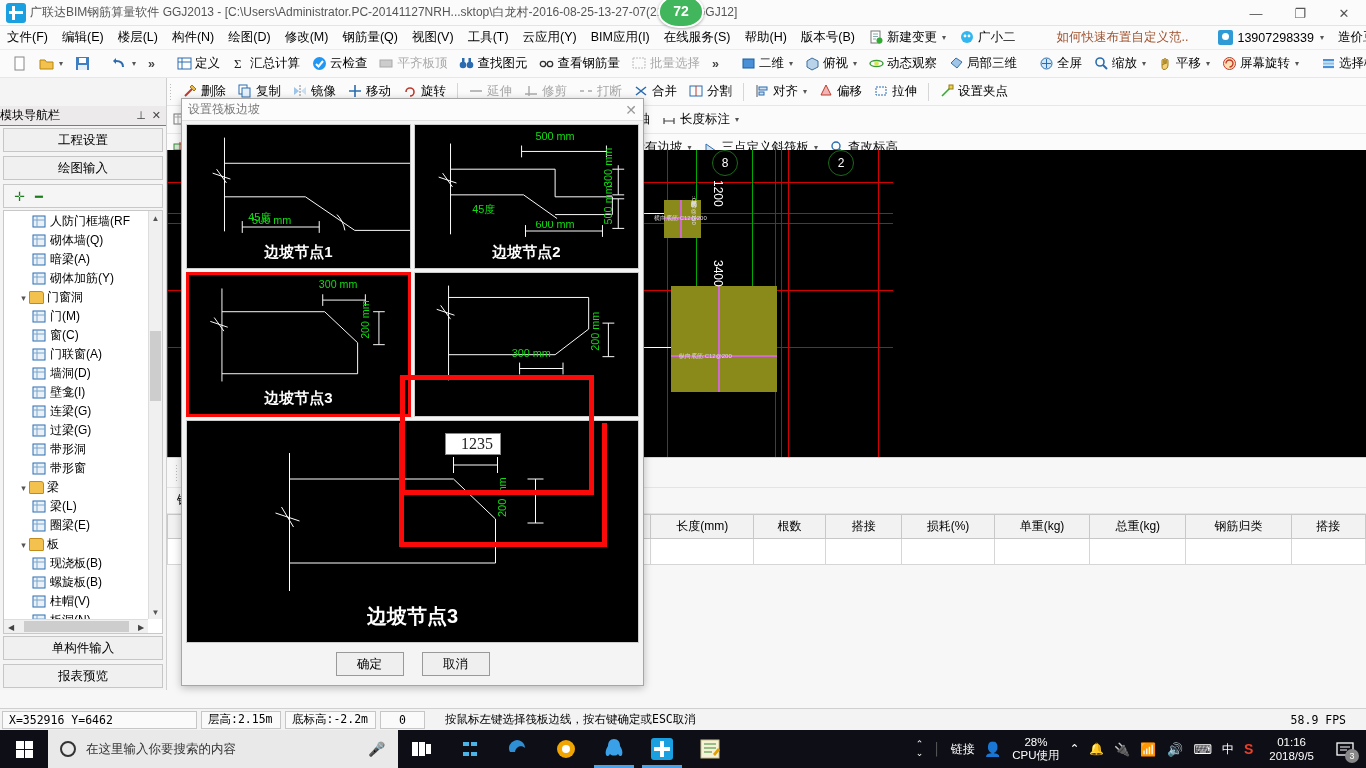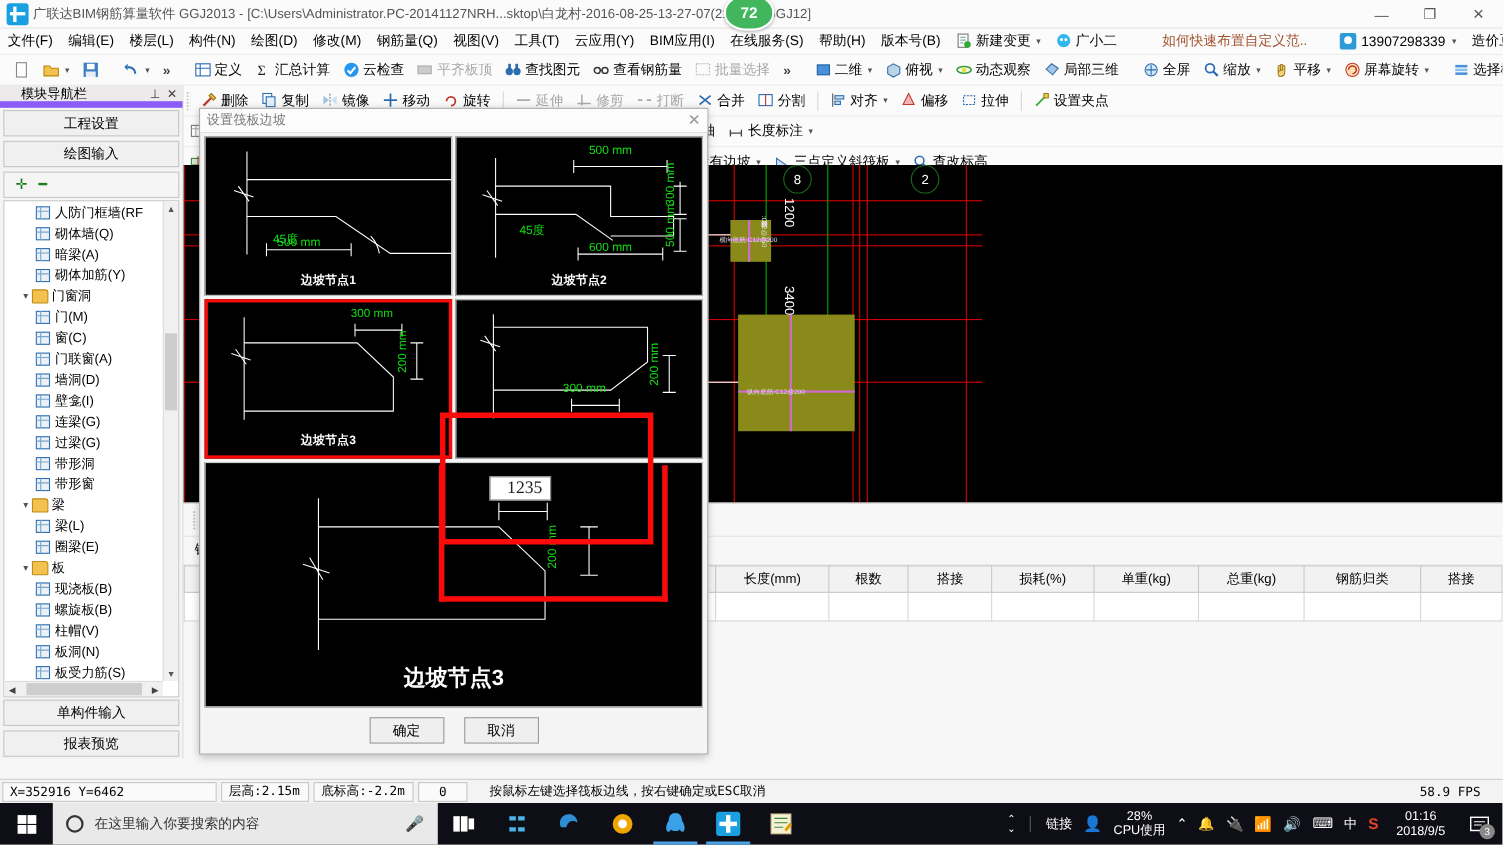--- a/index.html
+++ b/index.html
@@ -49,22 +49,22 @@
           background-image:radial-gradient(#bbb 40%, transparent 41%);
           background-size:3px 3px; }
   .ico { width:15px; height:15px; display:inline-block; flex:none; }
   .ovf { color:#444; padding:0 6px; font-weight:bold; }
 
   
   .bodyrow { display:flex; height:612px; }
   .sidebar { width:167px; background:#f4f4f4; border-right:1px solid #cfcfcf;
              display:flex; flex-direction:column; }
   .sb-head { height:20px; background:#eceaea; display:flex; align-items:center;
-             border-bottom:6px solid #8b5cf6; font-size:12px; padding-left:19px;
-             justify-content:space-between; }
+             border-bottom:1px solid #8b5cf6; font-size:12px; padding-left:0;
+             justify-content:space-between;margin-top:28px; }
   .sb-head .pins { display:flex; gap:6px; padding-right:5px; color:#444; font-size:11px;}
   .sb-btn { height:24px; background:#f0f0f0; border:1px solid #c6c6c6; margin:2px 3px;
             display:flex; align-items:center; justify-content:center; font-size:12.5px; }
   .sb-tools { height:24px; border:1px solid #c8c8c8; margin:2px 3px; background:#f5f5f5;
               display:flex; align-items:center; gap:10px; padding-left:10px;}
   .plusico{ color:#1a7d1a; font-weight:bold; font-size:13px;}
   .minusico{ color:#1a7d1a; font-weight:bold; font-size:13px;}
   .tree { flex:1; background:#fff; border:1px solid #c8c8c8; margin:0 3px; overflow:hidden;
           position:relative; font-size:12px; }
   .tree-scroll { position:absolute; inset:0 14px 14px 0; overflow:hidden; padding-top:1px;}
@@ -164,21 +164,21 @@
          background:#f4f4f4; border:1px solid #a6a6a6; box-shadow:0 2px 8px rgba(0,0,0,.25);
          z-index:50; display:flex; flex-direction:column; }
   .dlg-title { height:22px; background:#fcfcfc; display:flex; align-items:center;
                justify-content:space-between; padding:0 6px; color:#777; font-size:12px;
                border-bottom:1px solid #e0e0e0;}
   .dlg-body { flex:1; padding:3px 4px 0 4px; display:flex; flex-direction:column; gap:3px; }
   .nodegrid { display:grid; grid-template-columns:1fr 1fr; gap:3px; }
   .nodecell { background:#000; height:145px; position:relative; border:1px solid #ccc; }
   .nodecell.sel { border:3px solid #fb0a0a; }
   .nodecell .nlabel { position:absolute; left:0; right:0; bottom:6px; text-align:center;
-                      color:#fff; font-size:11px; font-weight:bold; }
+                      color:#fff; font-size:15px; font-weight:bold; }
   .preview { background:#000; flex:1; position:relative; border:1px solid #ccc; }
   .preview .nlabel { position:absolute; left:0; right:0; bottom:12px; text-align:center;
                      color:#fff; font-size:20px; font-weight:bold; }
   .editfld { position:absolute; background:#fff; border:1px solid #888; color:#222;
              font-size:16px; padding:1px 15px; font-family:"Liberation Serif", serif;}
   .dlg-foot { height:42px; display:flex; align-items:center; justify-content:center; gap:18px; }
   .dbtn { width:68px; height:24px; background:#efefef; border:1px solid #9a9a9a;
           display:flex; align-items:center; justify-content:center; font-size:12.5px; }
   svg { display:block; }
   .greentxt { fill:#12dd12; font-size:11px; font-family:"Liberation Sans",sans-serif;}

